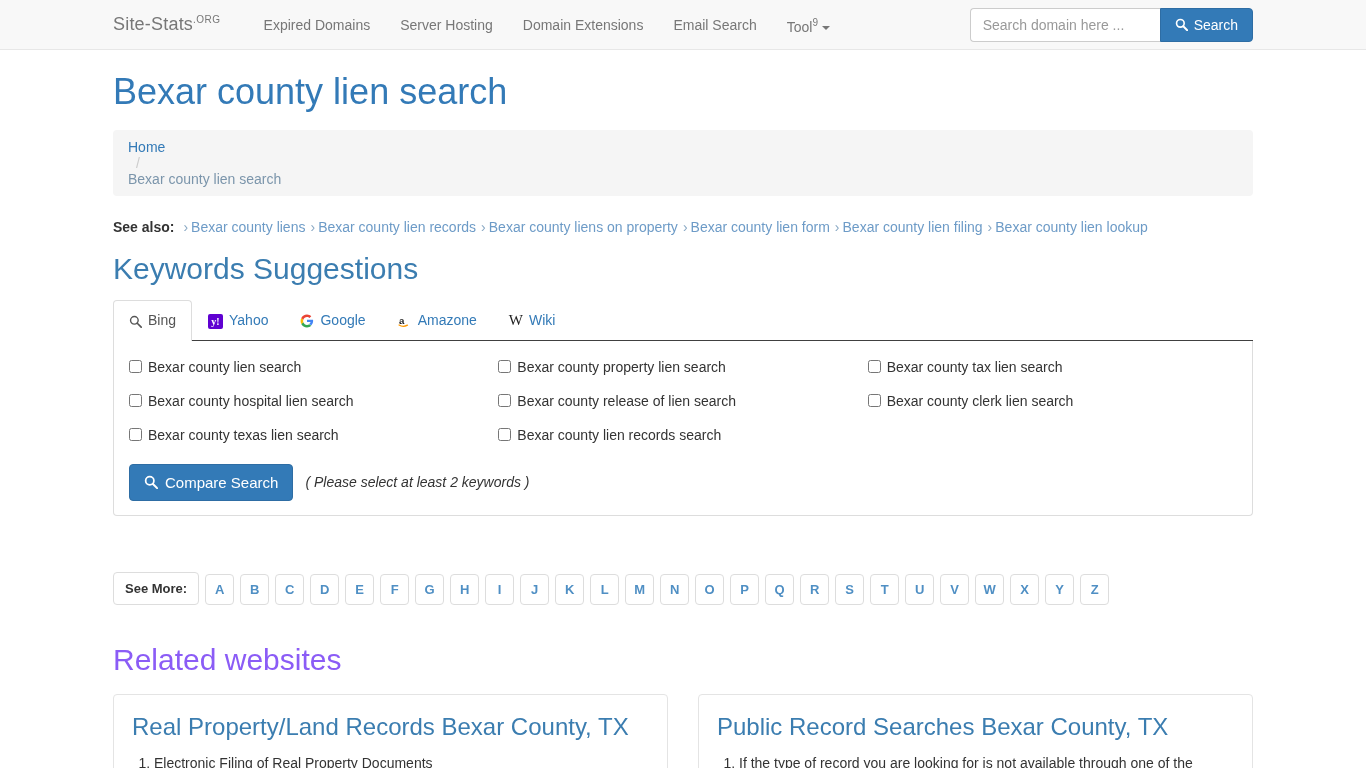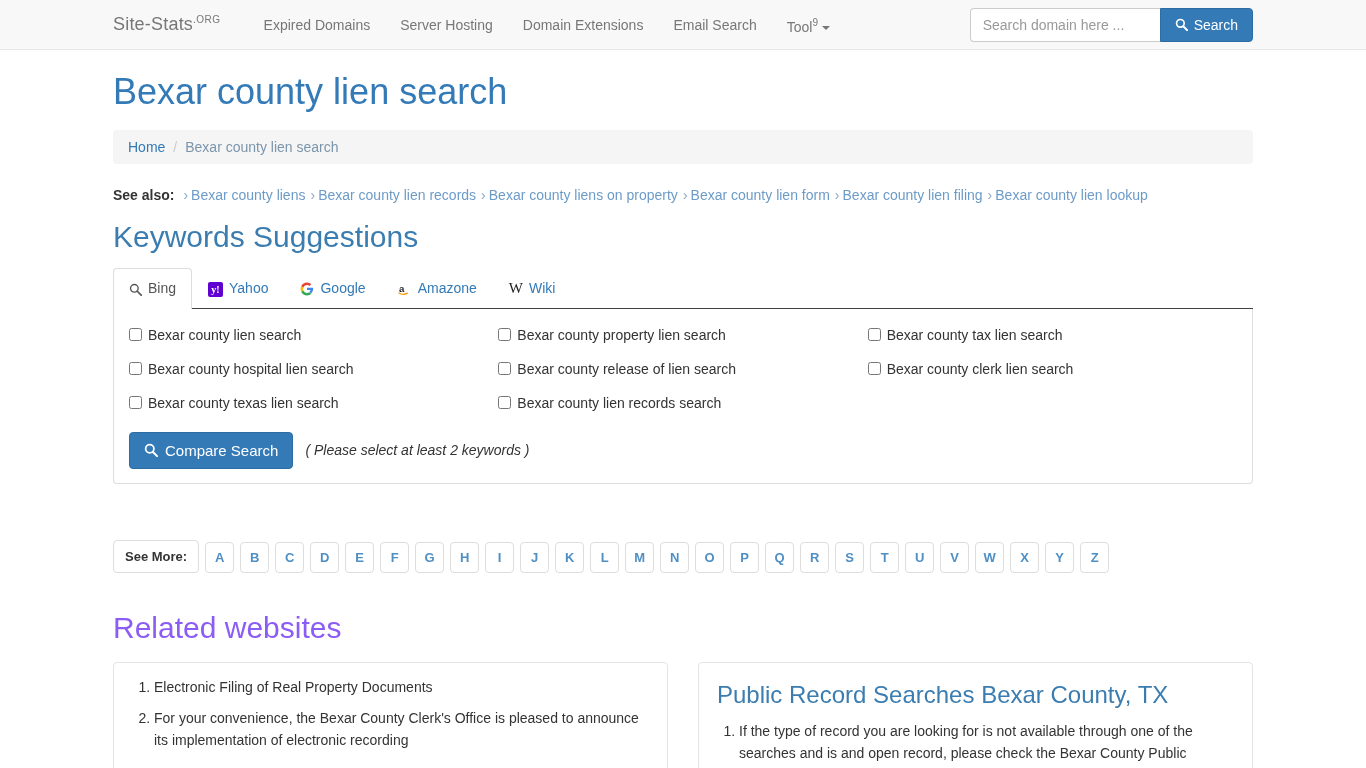--- a/index.html
+++ b/index.html
@@ -117,20 +117,21 @@
 
   
   .breadcrumb {
     background: #f5f5f5;
     border-radius: 4px;
     padding: 9px 15px;
     margin: 0 0 20px 0;
     font-size: 14px;
     display: flex;
     gap: 0;
+    flex-direction: column;
   }
   .breadcrumb a { color: #337ab7; text-decoration: none; cursor: pointer; }
   .breadcrumb .sep { color: #cccccc; padding: 0 8px; }
   .breadcrumb .active { color: #7b95ab; }
 
   
   .see-also {
     font-size: 14px;
     margin: 0 0 14px 0;
     line-height: 1.6;
@@ -483,20 +484,21 @@
     <span class="alpha">W</span>
     <span class="alpha">X</span>
     <span class="alpha">Y</span>
     <span class="alpha">Z</span>
   </div>
 
   <h2 class="related-title">Related websites</h2>
 
   <div class="cards">
     <div class="card">
+      <h3>Real Property/Land Records Bexar County, TX</h3>
       <ol>
         <li>Electronic Filing of Real Property Documents</li>
         <li>For your convenience, the Bexar County Clerk's Office is pleased to announce its implementation of electronic recording</li>
 
       </ol>
     </div>
 
     <div class="card">
       <h3>Public Record Searches Bexar County, TX</h3>
       <ol>

